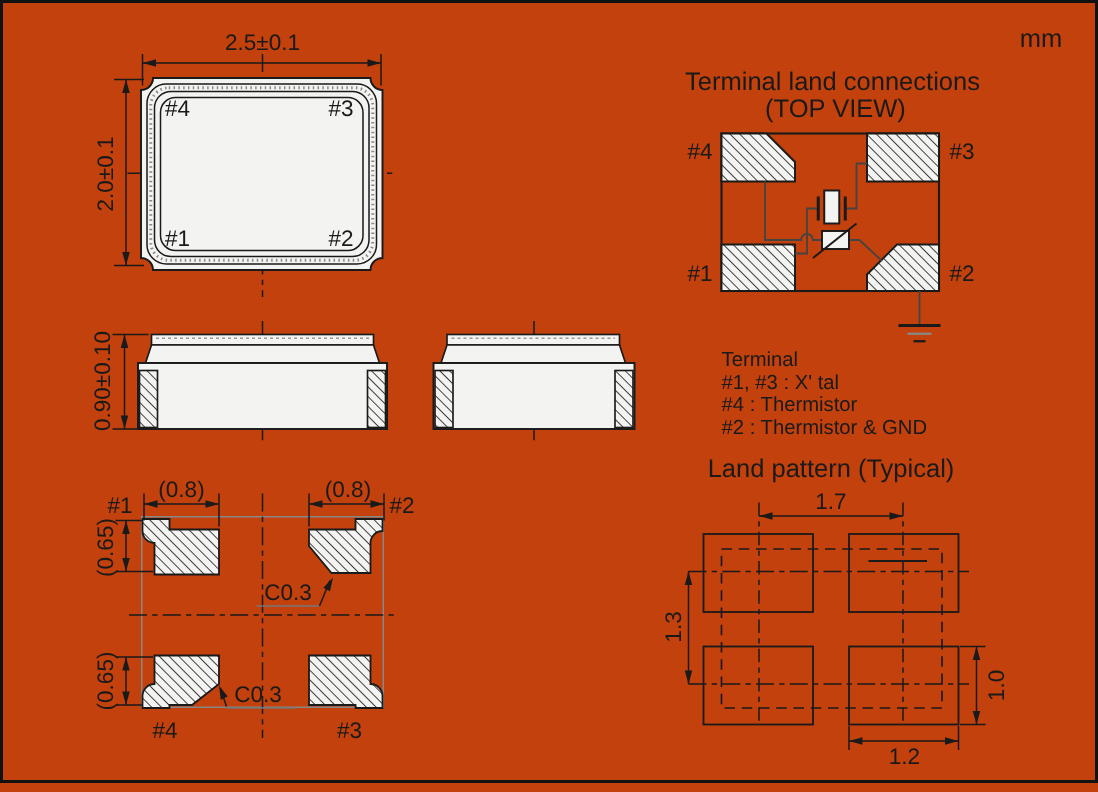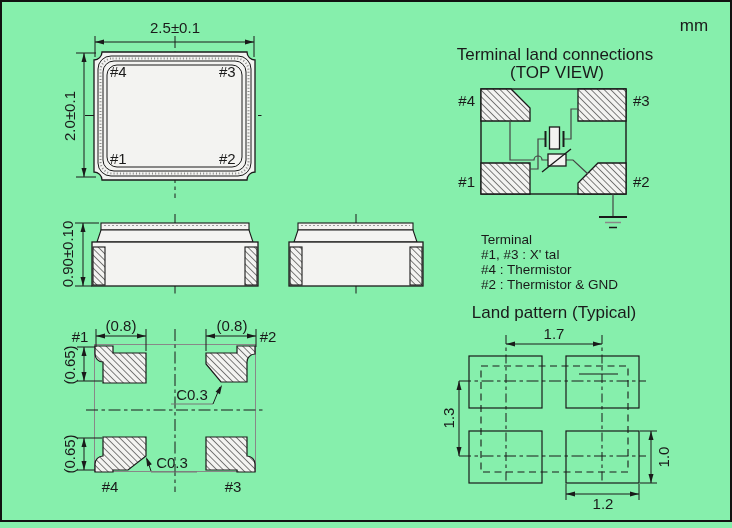--- a/index.html
+++ b/index.html
@@ -1,18 +1,18 @@
 <!DOCTYPE html>
 <html><head>
 <meta charset="utf-8">
 <style>
   html,body{margin:0;padding:0;background:#e8e8e6;}
   #sheet{
     position:relative;width:732px;height:528px;
-    background:#86efac;
+    background:#c2410c;
     font-family:"Liberation Sans", sans-serif;
     color:#1a1a1a;
     overflow:hidden;
   }
   #frame{
     position:absolute;left:0;top:0;width:728px;height:518px;
     border:2px solid #111;
   }
   svg{position:absolute;left:0;top:0;}
   svg text{fill:#1a1a1a;}

